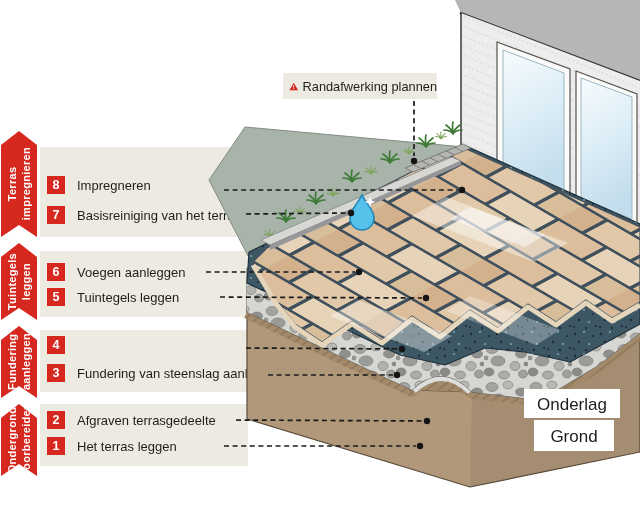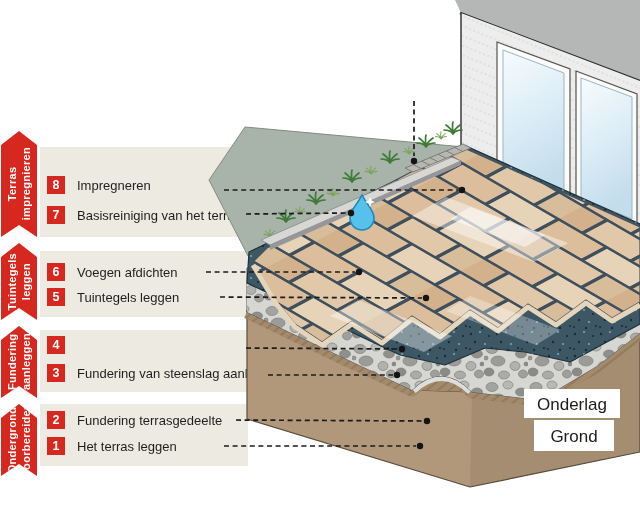--- a/index.html
+++ b/index.html
@@ -56,42 +56,49 @@
   <div class="step" style="top:176px;">
     <span class="badge">8</span>
     <span class="slbl">Impregneren</span>
   </div>
   <div class="step" style="top:206px;">
     <span class="badge">7</span>
     <span class="slbl">Basisreiniging van het terras</span>
   </div>
   <div class="step" style="top:263px;">
     <span class="badge">6</span>
-    <span class="slbl">Voegen afdichten</span>
+    <span class="slbl">Voegen aanleggen</span>
   </div>
   <div class="step" style="top:288px;">
     <span class="badge">5</span>
     <span class="slbl">Tuintegels leggen</span>
   </div>
   <div class="step" style="top:336px;">
     <span class="badge">4</span>
   </div>
   <div class="step" style="top:364px;">
     <span class="badge">3</span>
     <span class="slbl">Fundering van steenslag aanleggen</span>
   </div>
   <div class="step" style="top:411px;">
     <span class="badge">2</span>
-    <span class="slbl">Fundering terrasgedeelte</span>
+    <span class="slbl">Afgraven terrasgedeelte</span>
   </div>
   <div class="step" style="top:437px;">
     <span class="badge">1</span>
     <span class="slbl">Het terras leggen</span>
   </div>
 
+  <div class="callout">
+    <svg width="16" height="15" viewBox="0 0 16 15">
+      <polygon points="8,1 15.3,14 0.7,14" fill="#d7281f"></polygon>
+      <text x="8" y="12.2" text-anchor="middle" font-size="9.5" font-weight="bold" fill="#ffffff" font-family="Liberation Sans, sans-serif">!</text>
+    </svg>
+    <span class="txt">Randafwerking plannen</span>
+  </div>
 
   <svg class="scene" width="640" height="524" viewBox="0 0 640 524">
     <defs>
       <pattern id="whatch" width="9" height="9" patternUnits="userSpaceOnUse" patternTransform="rotate(22)">
         <line x1="0" y1="4" x2="9" y2="4" stroke="#dadbd9" stroke-width="1.4" stroke-dasharray="2 2.6"></line>
       </pattern>
       <pattern id="ghatch" width="7" height="7" patternUnits="userSpaceOnUse" patternTransform="rotate(-38)">
         <line x1="0" y1="3" x2="7" y2="3" stroke="#8b7154" stroke-width="1.3"></line>
       </pattern>
       <linearGradient id="glass" x1="0" y1="0" x2="0.25" y2="1">

